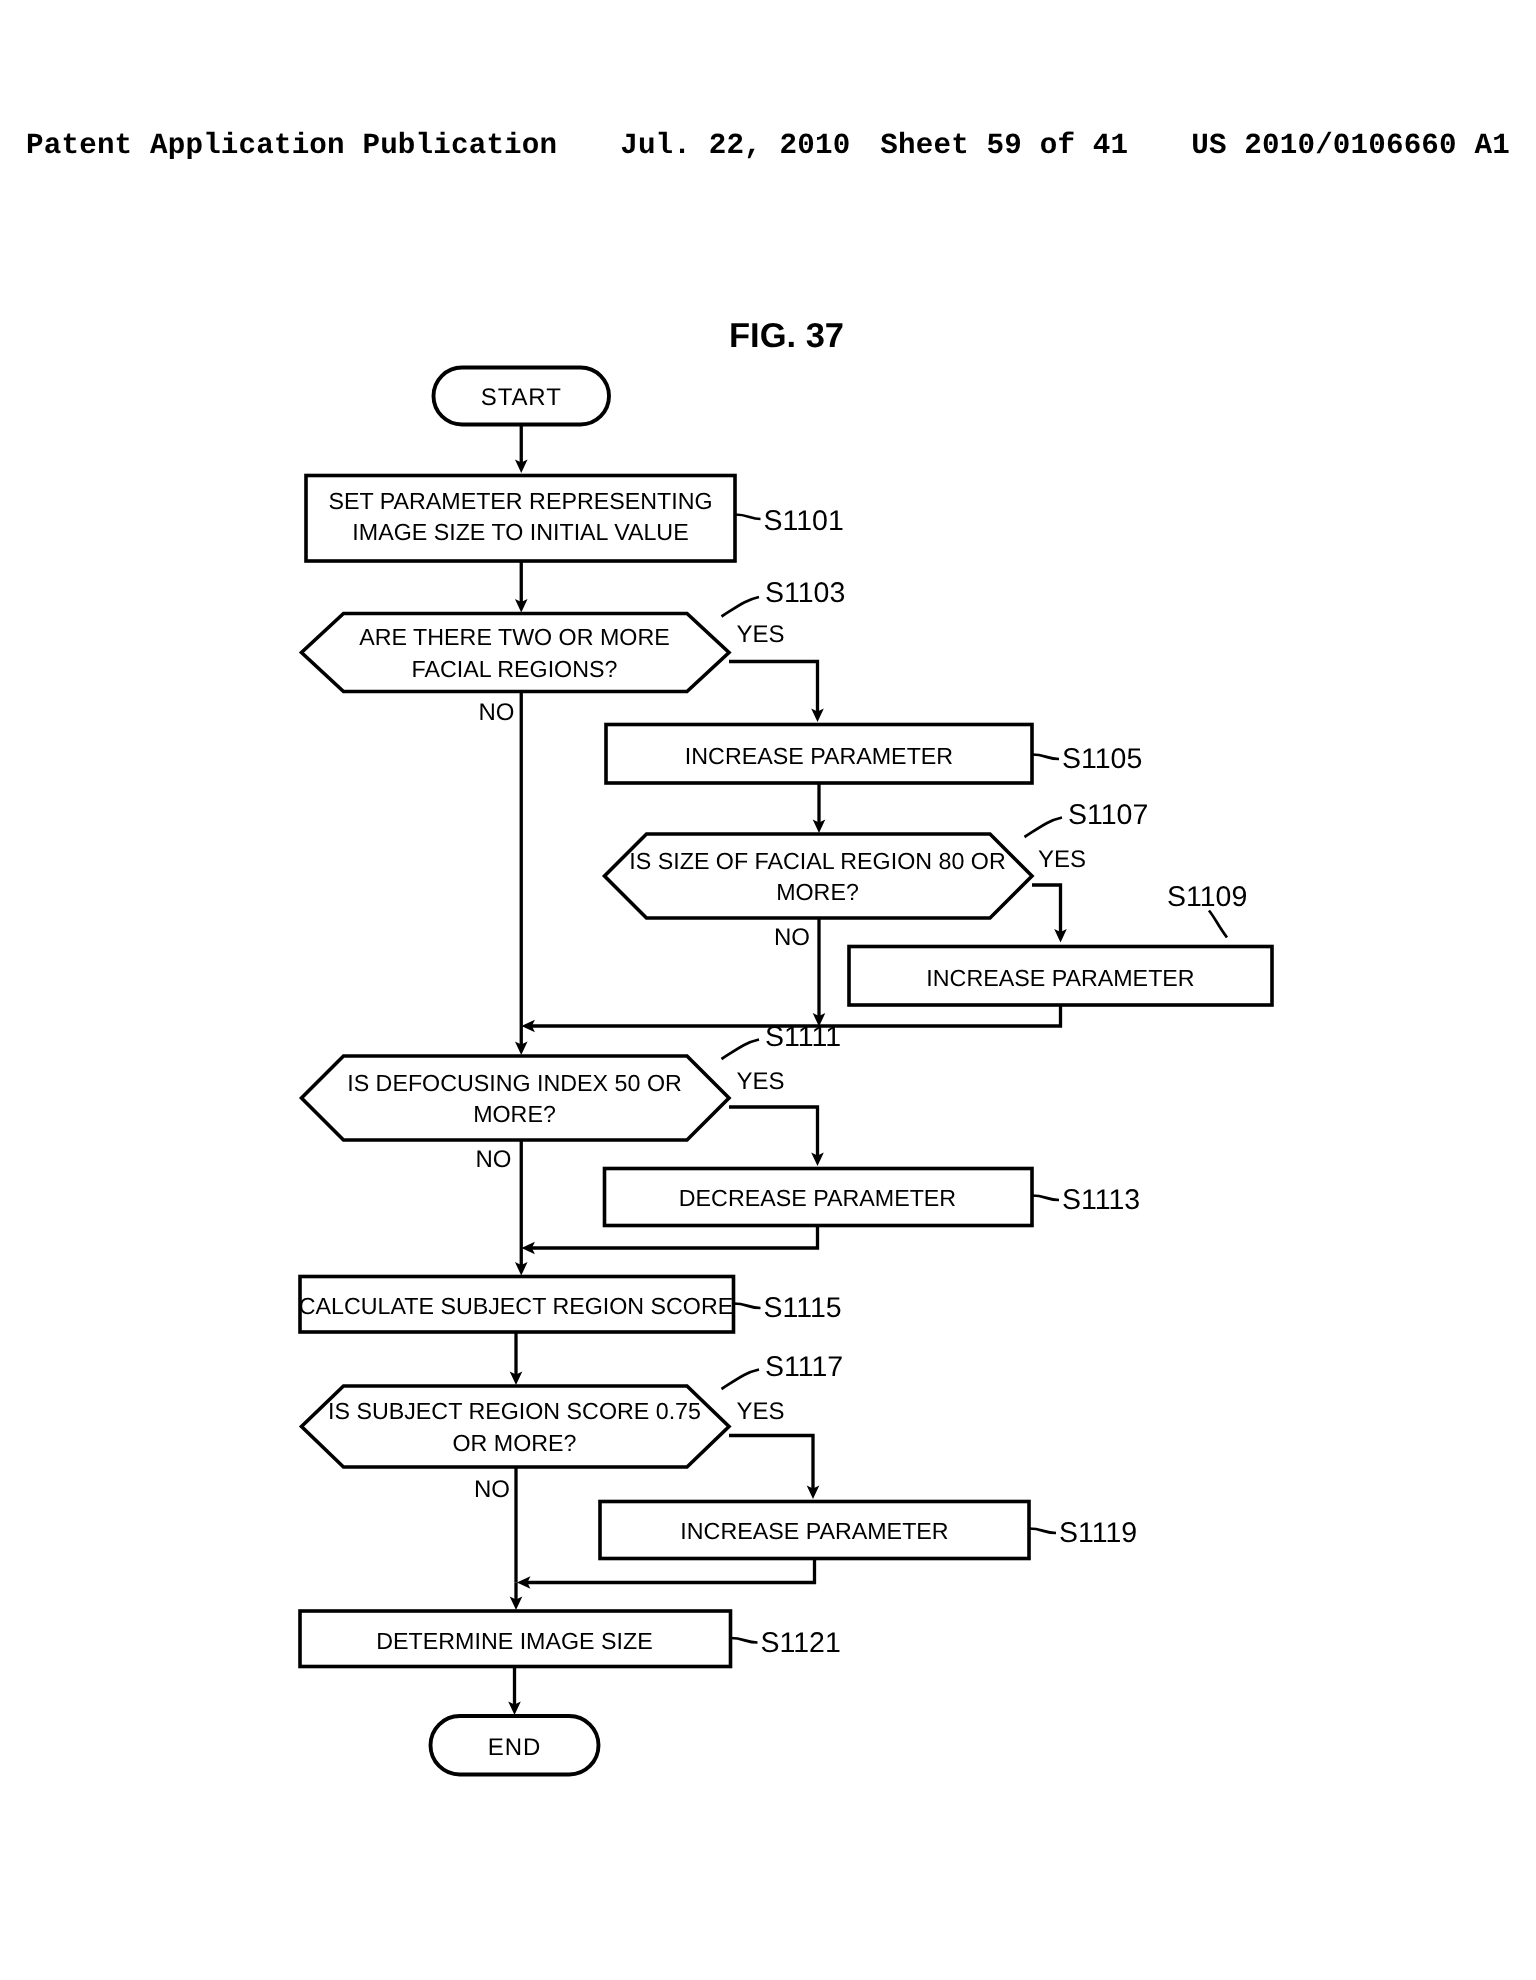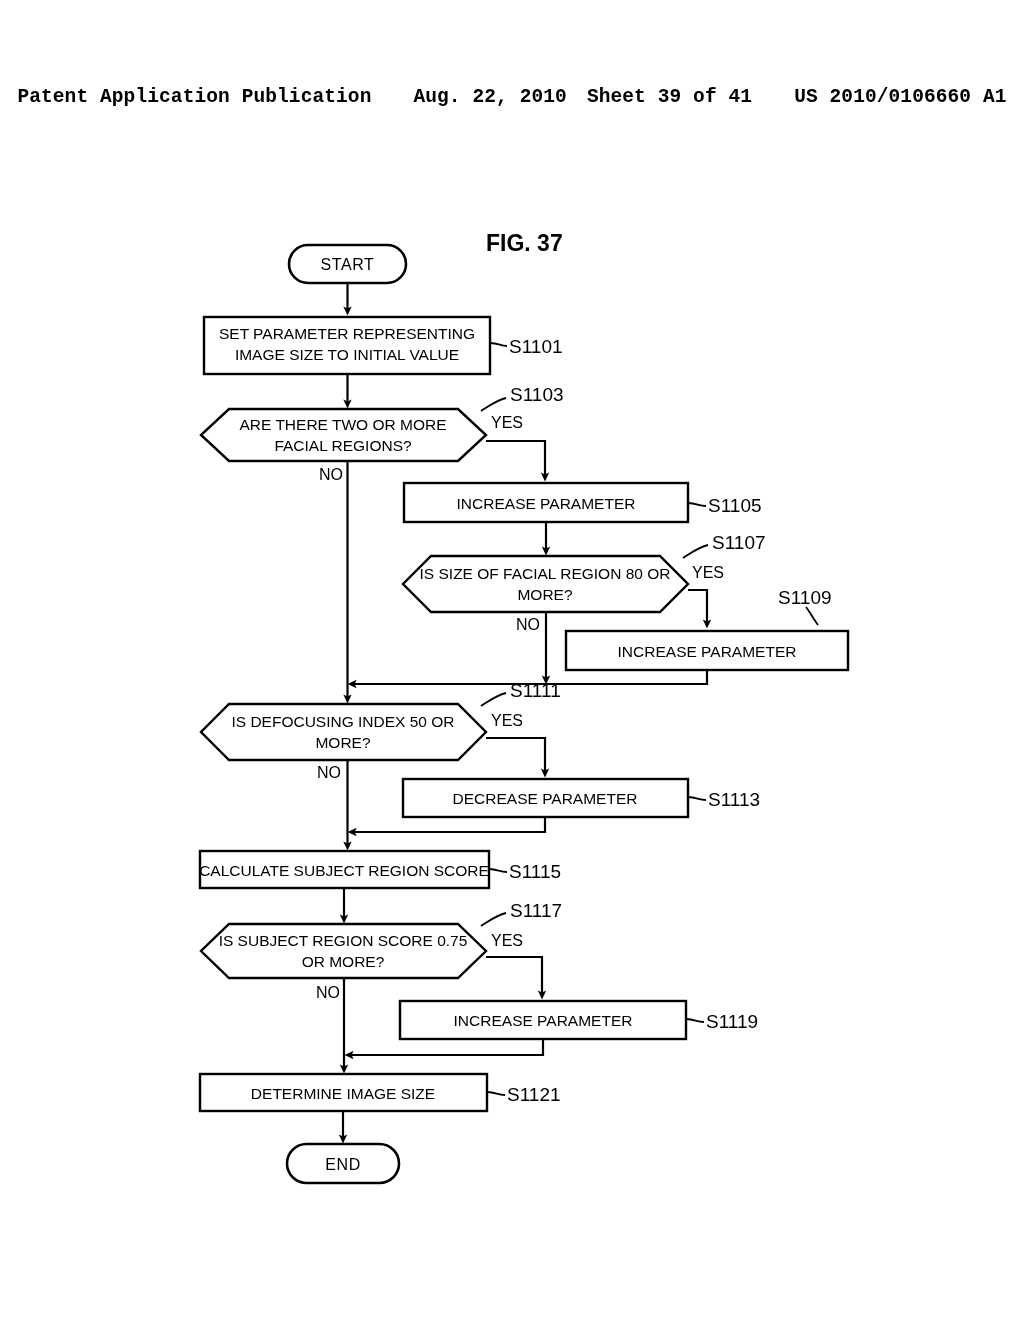--- a/index.html
+++ b/index.html
@@ -34,21 +34,21 @@
     font-size: 19.5px;
     letter-spacing: 0.1px;
     white-space: nowrap;
   }
   .pub-header .seg { display: inline-block; }
   .gap-md { width: 20px; display: inline-block; }
   .gap-xl { width: 42px; display: inline-block; }
   .fig-title-inner {
     position: absolute;
     left: 486px;
-    top: 230px;
+    top: 210px;
     font-family: "Liberation Sans", sans-serif;
     font-weight: bold;
     font-size: 23px;
   }
 
   
   svg.flow {
     position: absolute;
     left: 0;
     top: 0;
@@ -69,23 +69,23 @@
   .leader{ stroke: #000000; stroke-width: 1.8; fill: none; }
 </style>
 </head>
 <body>
 
 <div class="page">
 
   <div class="pub-header">
     <span class="seg">Patent Application Publication</span>
     <span class="gap-xl"></span>
-    <span class="seg">Aug. 22, 2010</span>
+    <span class="seg">Jul. 22, 2010</span>
     <span class="gap-md"></span>
-    <span class="seg">Sheet 39 of 41</span>
+    <span class="seg">Sheet 59 of 41</span>
     <span class="gap-xl"></span>
     <span class="seg">US 2010/0106660 A1</span>
   </div>
 
   <div class="fig-title-inner">FIG. 37</div>
 
   <svg class="flow" viewBox="0 0 1024 1320">
     <defs>
       <marker id="arrow" markerWidth="11" markerHeight="11" refX="5.2" refY="5" orient="auto" markerUnits="userSpaceOnUse">
         <path d="M0.6,0.8 L9.6,5 L0.6,9.2 L2.6,5 Z" fill="#000000"></path>

